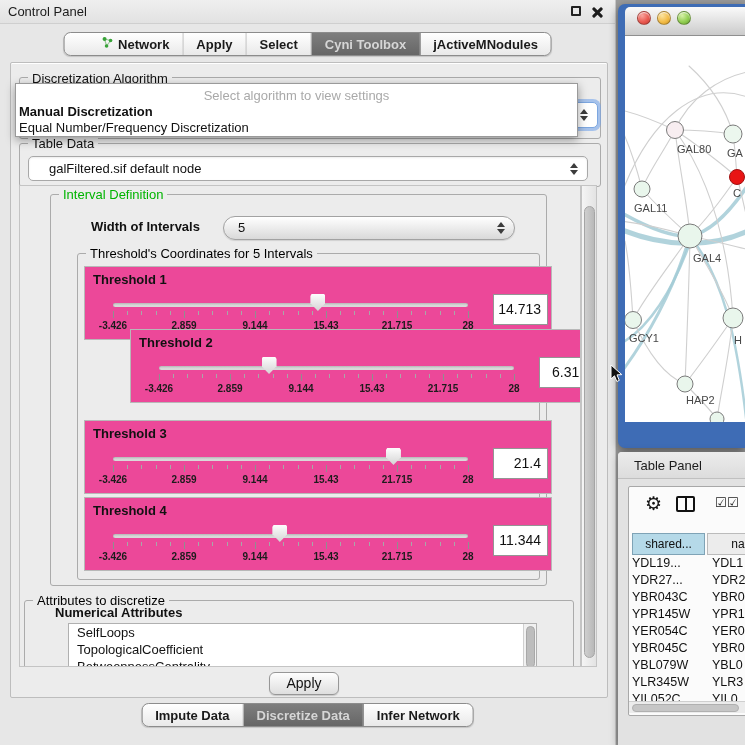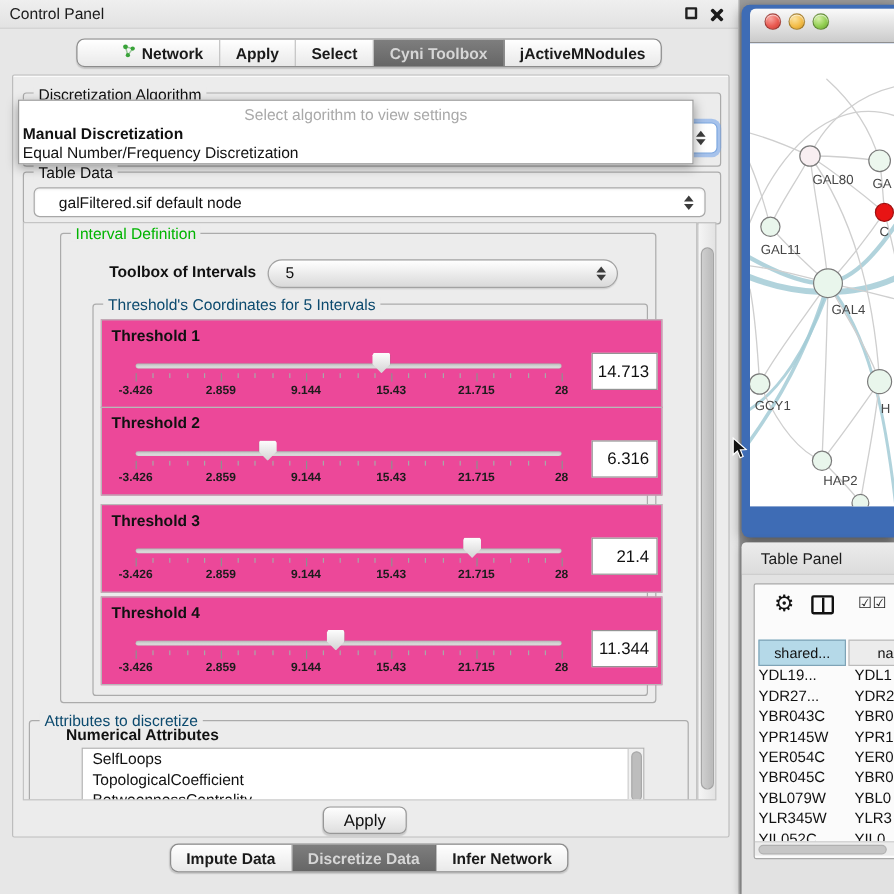--- a/index.html
+++ b/index.html
@@ -30,21 +30,21 @@
   .tabbar-bottom{left:50%;top:703px;transform:translateX(-50%);}
 
   
   .outer{left:10px;top:62px;width:598px;height:636px;background:#ececec;border:1px solid #bdbdbd;
          border-radius:2px;box-shadow:inset 0 1px 0 #fff;}
 
   .group{position:absolute;border:1px solid #ababab;border-radius:3px;}
   .group-title{position:absolute;top:-7px;left:8px;background:#ececec;padding:0 4px;font-size:13px;
                line-height:13px;white-space:nowrap;}
   .gt-green{color:#00b400;}
-  .gt-blue{color:#0c4a6e;}
+  .gt-blue{color:#000000;}
 
   .combo{position:absolute;background:#fff;border:1px solid #a8a8a8;border-radius:5px;
          font-size:13px;line-height:23px;padding-left:10px;white-space:nowrap;overflow:hidden;
          box-shadow:inset 0 1px 2px rgba(0,0,0,.08);}
   .focusring{border:1px solid #7da7e0;box-shadow:0 0 0 3px rgba(110,160,235,.55);}
   .updown{position:absolute;right:9px;top:50%;transform:translateY(-50%);width:8px;height:12px;}
   .updown i{position:absolute;left:0;width:0;height:0;border-left:4px solid transparent;border-right:4px solid transparent;}
   .updown .up{top:0;border-bottom:5px solid #3c3c3c;}
   .updown .dn{bottom:0;border-top:5px solid #3c3c3c;}
 
@@ -192,21 +192,21 @@
               <i class="dn"></i>
             </span>
         </div>
       </div>
 
       <div class="abs scrollpane">
 
         <div class="group" style="left:30px;top:8px;width:497px;height:392px;">
           <span class="group-title gt-green">Interval Definition</span>
 
-          <span class="abs" style="left:40px;top:24px;font-size:13px;font-weight:bold;">Toolbox of Intervals</span>
+          <span class="abs" style="left:40px;top:24px;font-size:13px;font-weight:bold;">Width of Intervals</span>
           <div class="pill-spinner" style="left:172px;top:21px;width:292px;height:24px;">
             <span>5</span>
             <span class="updown">
                 <i class="up"></i>
                 <i class="dn"></i>
               </span>
           </div>
 
           <div class="group" style="left:26px;top:58px;width:463px;height:327px;">
             <span class="group-title gt-blue">Threshold's Coordinates for 5 Intervals</span>
@@ -244,21 +244,21 @@
                     <span class="ticklabel" style="left: 28px;">-3.426</span>
                     <span class="ticklabel" style="left: 99px;">2.859</span>
                     <span class="ticklabel" style="left: 170px;">9.144</span>
                     <span class="ticklabel" style="left: 241px;">15.43</span>
                     <span class="ticklabel" style="left: 312px;">21.715</span>
                     <span class="ticklabel" style="left: 383px;">28</span>
                   </div>
     <div class="thr-thumb" style="left: 225.405px;"></div>
     <div class="thr-value">14.713</div>
   </div>
-                <div class="thr-box" style="top: 85px;">
+                <div class="thr-box" style="top: 75px; margin-left: 46px;">
     <div class="thr-label">Threshold 2</div>
     <div class="thr-track"></div>
     <div class="thr-ticks">
                     <span class="tick major" style="left: 28px;"></span>
                     <span class="tick minor" style="left: 42.2px;"></span>
                     <span class="tick minor" style="left: 56.4px;"></span>
                     <span class="tick minor" style="left: 70.6px;"></span>
                     <span class="tick minor" style="left: 84.8px;"></span>
                     <span class="tick major" style="left: 99px;"></span>
                     <span class="tick minor" style="left: 113.2px;"></span>

